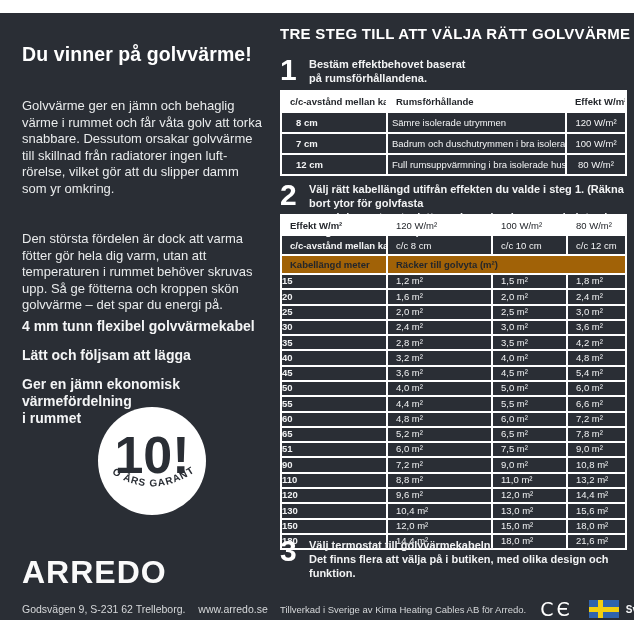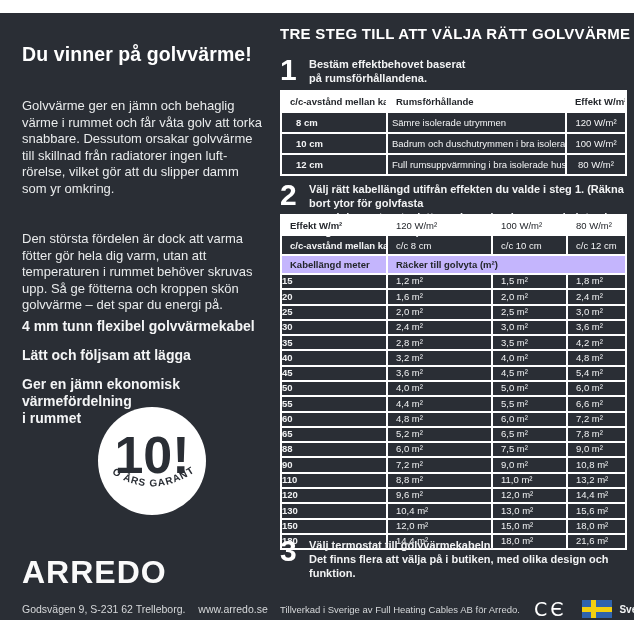--- a/index.html
+++ b/index.html
@@ -66,21 +66,21 @@
   .t1 td:last-child { text-align:center; padding:4px 2px; }
   .t2 { top:201px; }
   .t2 .white-row th {
     background:#ffffff; color:#23262b; font-size:9.5px; font-weight:400;
     text-align:left; padding:3.5px 8px;
   }
   .t2 .white-row th:first-child { font-weight:700; }
   .t2 .cc-row td { color:#f4f5f6; font-size:9.5px; padding:3.5px 8px; }
   .t2 .cc-row td:first-child { font-weight:700; }
   .t2 .gray-row td {
-    background:#c4b5fd; color:#23262b; font-size:9.5px; font-weight:700; padding:3px 8px;
+    background:#a16207; color:#23262b; font-size:9.5px; font-weight:700; padding:3px 8px;
   }
   .t2 tbody td { color:#f1f2f3; font-size:9.5px; line-height:10.5px; padding:1.4px 8px; }
   .t2 tbody td:first-child { font-weight:700; padding-left:0; }
   
   .rfooter {
     position:absolute; top:585px; left:0; width:348px;
     display:flex; align-items:center;
   }
   .madein { font-size:9.5px; color:#d6d8da; flex:0 0 auto; }
   .ce {
@@ -159,21 +159,21 @@
             <th>Effekt W/m²</th>
           </tr>
         </thead>
         <tbody>
             <tr>
               <td>8 cm</td>
               <td>Sämre isolerade utrymmen</td>
               <td>120 W/m²</td>
             </tr>
             <tr>
-              <td>10 cm</td>
+              <td>7 cm</td>
               <td>Badrum och duschutrymmen i bra isolerade hus</td>
               <td>100 W/m²</td>
             </tr>
             <tr>
               <td>12 cm</td>
               <td>Full rumsuppvärmning i bra isolerade hus</td>
               <td>80 W/m²</td>
             </tr>
           </tbody>
       </table>
@@ -270,21 +270,21 @@
               <td>6,0 m²</td>
               <td>7,2 m²</td>
             </tr>
             <tr>
               <td>65</td>
               <td>5,2 m²</td>
               <td>6,5 m²</td>
               <td>7,8 m²</td>
             </tr>
             <tr>
-              <td>88</td>
+              <td>51</td>
               <td>6,0 m²</td>
               <td>7,5 m²</td>
               <td>9,0 m²</td>
             </tr>
             <tr>
               <td>90</td>
               <td>7,2 m²</td>
               <td>9,0 m²</td>
               <td>10,8 m²</td>
             </tr>
@@ -321,21 +321,21 @@
           </tbody>
       </table>
 
       <div class="step step3">
         <span class="stepnum">3</span>
         <p class="steptext">Välj termostat till golvvärmekabeln.
 Det finns flera att välja på i butiken, med olika design och funktion.</p>
       </div>
 
       <div class="rfooter">
-        <span class="madein">Tillverkad i Sverige av Full Heating Cables AB för Arredo.</span>
+        <span class="madein">Tillverkad i Sverige av Kima Heating Cables AB för Arredo.</span>
         <span class="ce">CЄ</span>
         <span class="flag" style="background:#2f63ad;">
           <span class="vbar" style="background:#f2cf0f;"></span>
           <span class="hbar" style="background:#f2cf0f;"></span>
         </span>
         <span class="flag-label">Svensktillverkad</span>
       </div>
     </section>
 
   </div>

